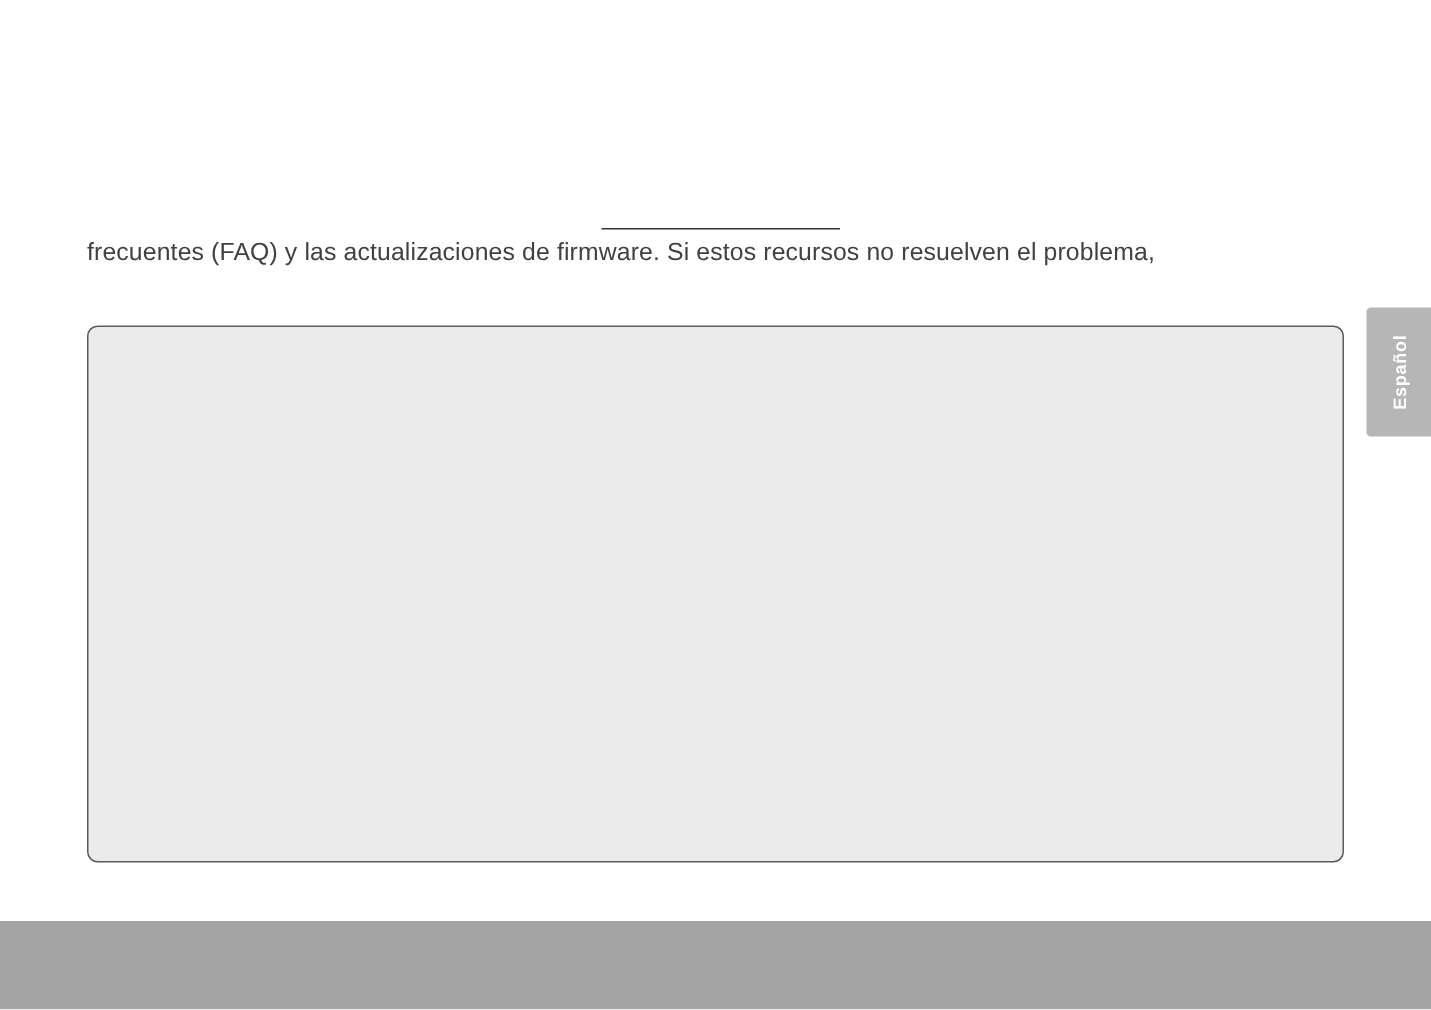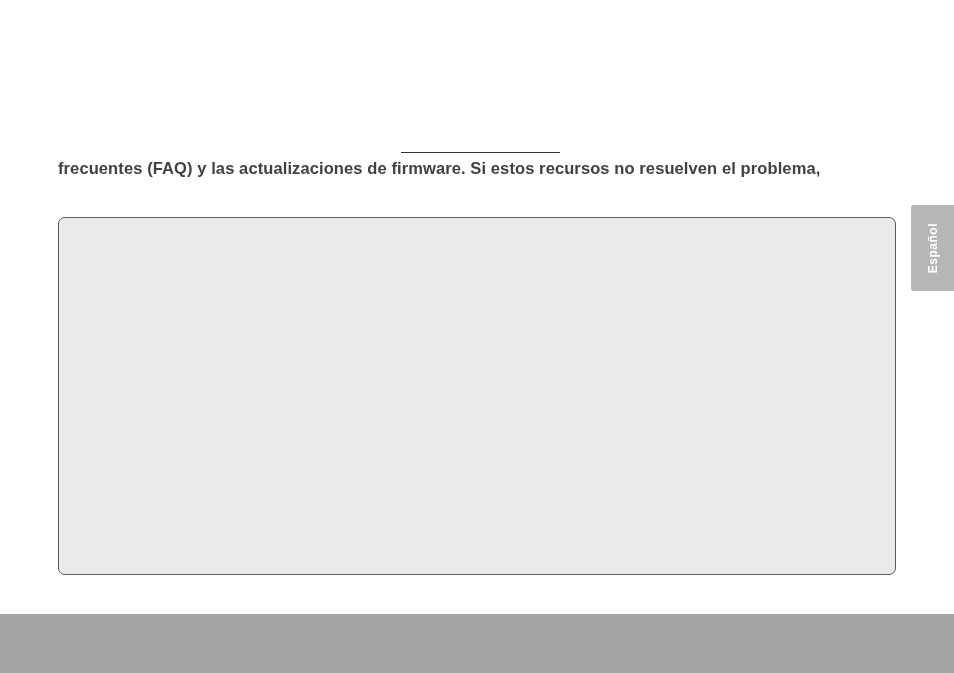--- a/index.html
+++ b/index.html
@@ -23,21 +23,20 @@
       height: 614px;
       background: #ffffff;
     }
     .text-line {
       position: absolute;
       top: 159px;
       left: 58px;
       font-size: 16.5px;
       color: #414142;
       letter-spacing: 0.1px;
-      font-weight: bold;
     }
     .underline-segment {
       position: absolute;
       top: 152px;
       left: 401px;
       width: 159px;
       height: 1px;
       border-bottom: 1px solid #333333;
     }
     .illustration-box {

